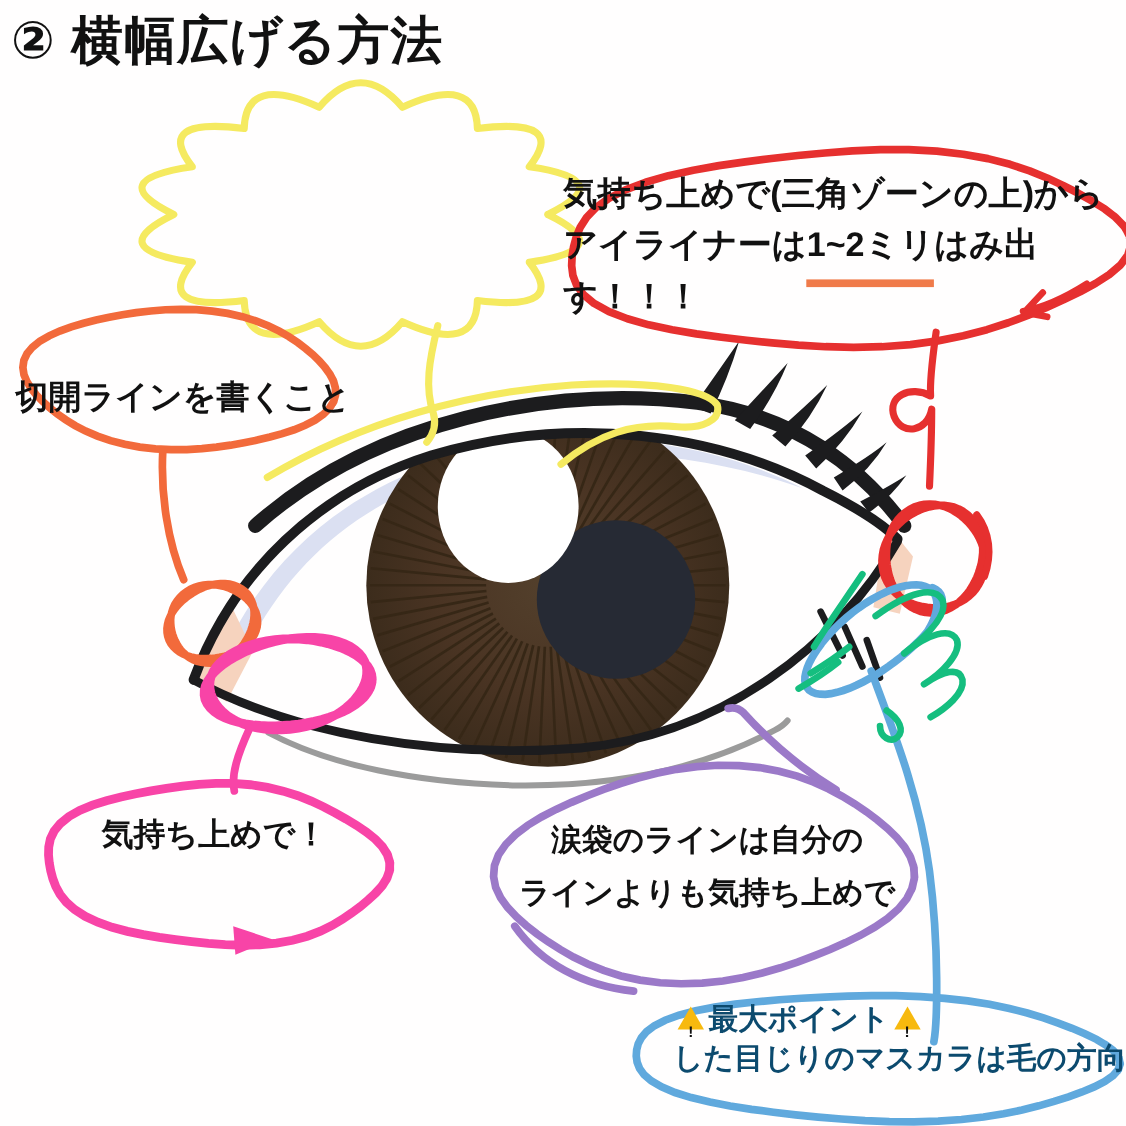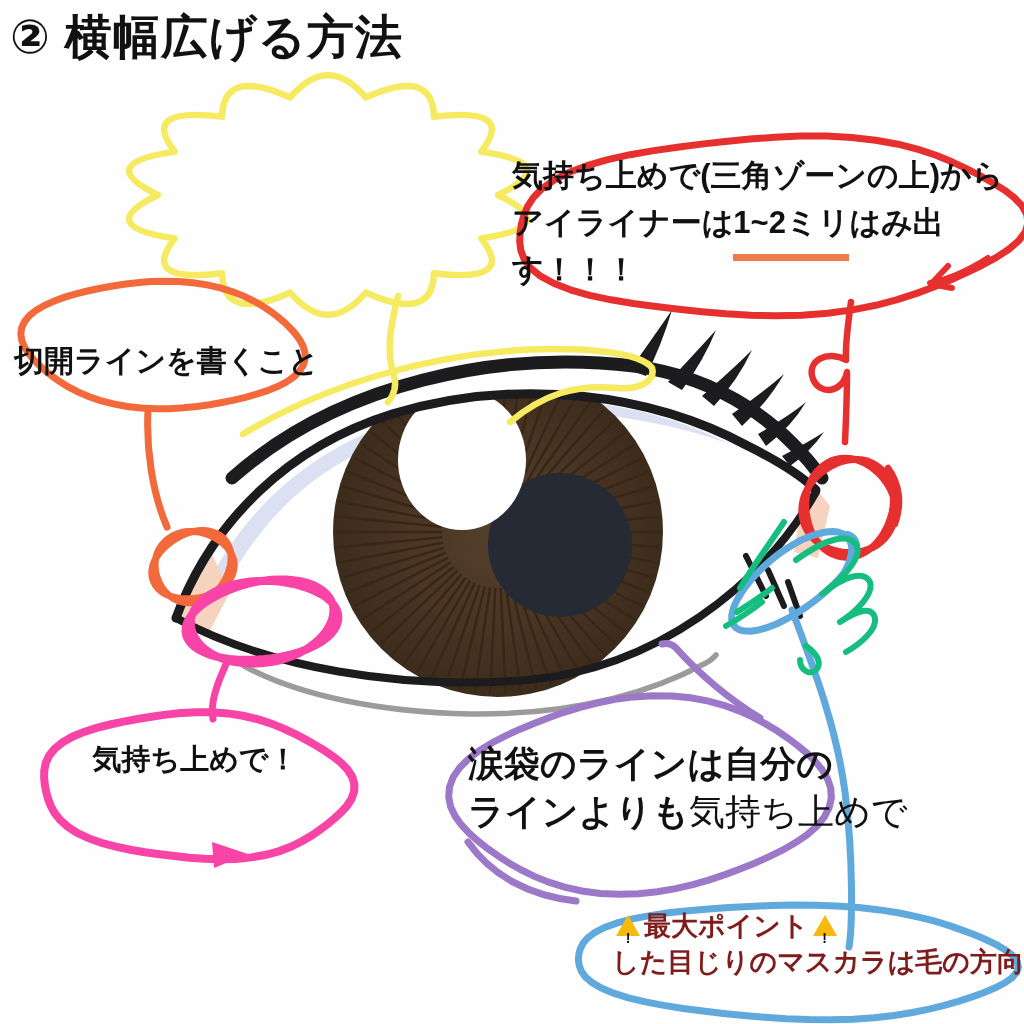--- a/index.html
+++ b/index.html
@@ -6,23 +6,23 @@
   .canvas{position:relative;width:1024px;height:1024px;background:#fffefe;overflow:hidden;
           font-family:"Liberation Sans","DejaVu Sans",sans-serif;color:#111;}
   .canvas svg{position:absolute;left:0;top:0;z-index:1;}
   .txt{position:absolute;z-index:2;white-space:nowrap;}
   .page-title{left:10px;top:6px;font-size:47px;font-weight:900;letter-spacing:1px;}
   .t-eyeshadow{left:222px;top:134px;font-size:37px;font-weight:800;line-height:56px;}
   .t-eyeliner{left:512px;top:152px;font-size:31px;font-weight:700;line-height:47px;width:505px;white-space:normal;}
   .t-eyeliner .mm{border-bottom:7px solid #F07B4A;padding-bottom:14px;}
   .t-incision{left:14px;top:318px;font-size:30px;font-weight:700;margin-top:23px;}
   .t-inner{left:30px;top:737px;width:330px;text-align:center;font-size:29px;font-weight:700;line-height:44px;}
-  .t-tearbag{left:468px;top:740px;width:350px;text-align:center;font-size:36px;font-weight:600;line-height:48px;}
-  .t-tearbag b{font-weight:400;text-align:center;}
-  .t-mascara{left:612px;top:908px;font-size:27px;font-weight:700;line-height:36px;color:#7f1d1d;}
+  .t-tearbag{left:468px;top:740px;width:350px;text-align:center;font-size:28px;font-weight:600;line-height:48px;}
+  .t-tearbag b{font-weight:700;text-align:center;}
+  .t-mascara{left:612px;top:908px;font-size:27px;font-weight:700;line-height:36px;color:#0c4a6e;}
   .warn{display:inline-block;position:relative;width:24px;height:22px;margin:0 4px;vertical-align:-2px;}
   .warn::before{content:"";position:absolute;left:50%;transform:translateX(-50%);
     border-left:12px solid transparent;border-right:12px solid transparent;
     border-bottom:21px solid #F7B90E;}
   .warn::after{content:"!";position:absolute;left:50%;top:5px;transform:translateX(-50%);
     font-size:14px;font-weight:900;color:#111;}
 </style>
 </head>
 <body>
 

